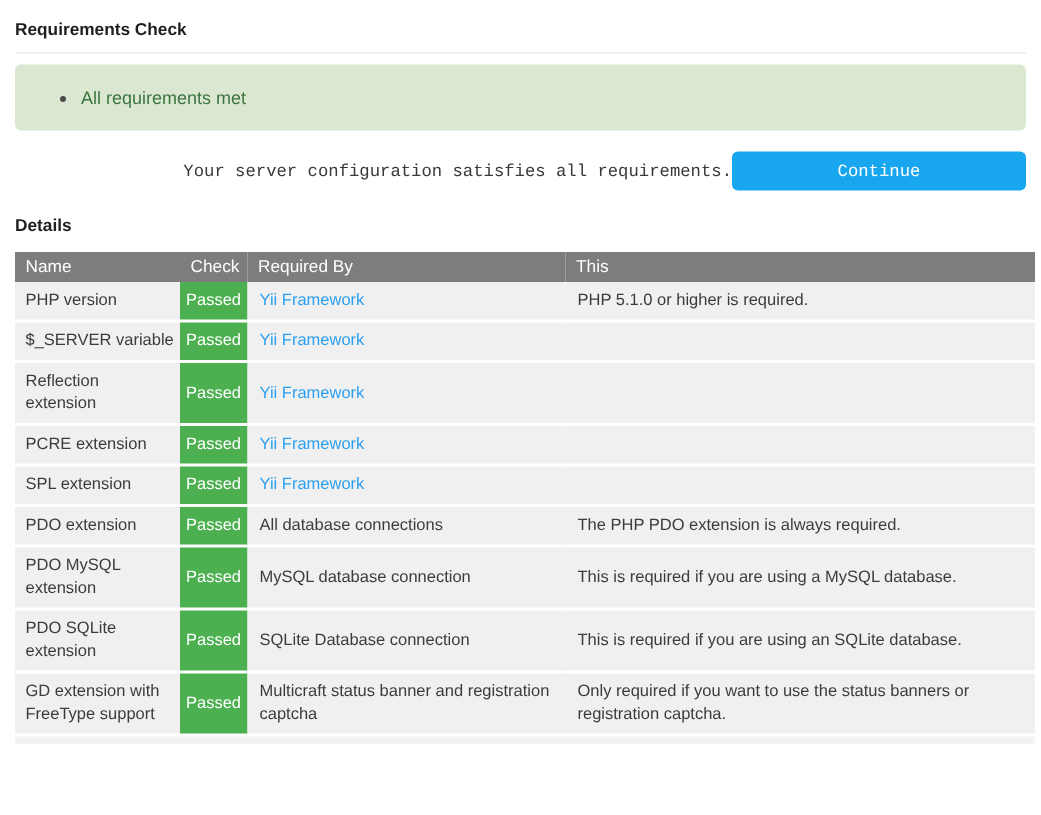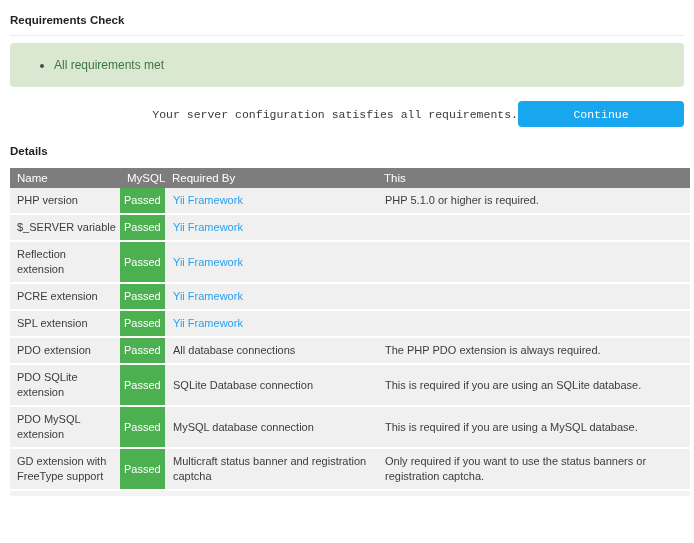--- a/index.html
+++ b/index.html
@@ -35,21 +35,21 @@
 
   .summary-row {
     margin-top: 14px;
     display: flex;
     align-items: center;
     justify-content: flex-end;
     font-family: Liberation Mono, monospace;
   }
   .summary-text { font-size: 11.5px; color: #3a3a3a; }
   .continue-btn {
-    width: 166px;
+    width: 196px;
     height: 26px;
     background: var(--accent-blue);
     color: #ffffff;
     border: none;
     border-radius: 4px;
     font-family: inherit;
     font-size: 11.5px;
     cursor: pointer;
     text-align: center;
   }
@@ -127,21 +127,21 @@
   <table class="req-table">
     <colgroup>
       <col class="c-name">
         <col class="c-result">
         <col class="c-reqby">
         <col class="c-memo">
     </colgroup>
     <thead>
       <tr>
           <th>Name</th>
-          <th>MySQL</th>
+          <th>Check</th>
           <th>Required By</th>
           <th>This</th>
         </tr>
     </thead>
     <tbody>
         <tr>
           <td class="td-name"><span class="oneline">PHP version</span></td>
           <td class="td-result">Passed</td>
           <td><a class="reqby-link">Yii Framework</a></td>
           <td>PHP 5.1.0 or higher is required.</td>
@@ -173,33 +173,33 @@
           <td></td>
         </tr>
         <tr>
           <td class="td-name"><span class="oneline">PDO extension</span></td>
           <td class="td-result">Passed</td>
           <td><span>All database connections</span></td>
           <td>The PHP PDO extension is always required.</td>
         </tr>
         <tr>
           <td class="td-name">
+            <span class="twoline">PDO MySQL extension</span>
+          </td>
+          <td class="td-result">Passed</td>
+          <td><span>MySQL database connection</span></td>
+          <td>This is required if you are using a MySQL database.</td>
+        </tr>
+        <tr>
+          <td class="td-name">
             <span class="twoline">PDO SQLite extension</span>
           </td>
           <td class="td-result">Passed</td>
           <td><span>SQLite Database connection</span></td>
           <td>This is required if you are using an SQLite database.</td>
-        </tr>
-        <tr>
-          <td class="td-name">
-            <span class="twoline">PDO MySQL extension</span>
-          </td>
-          <td class="td-result">Passed</td>
-          <td><span>MySQL database connection</span></td>
-          <td>This is required if you are using a MySQL database.</td>
         </tr>
         <tr>
           <td class="td-name">
             <span class="twoline">GD extension with FreeType support</span>
           </td>
           <td class="td-result">Passed</td>
           <td><span>Multicraft status banner and registration captcha</span></td>
           <td>Only required if you want to use the status banners or registration captcha.</td>
         </tr>
       </tbody>

